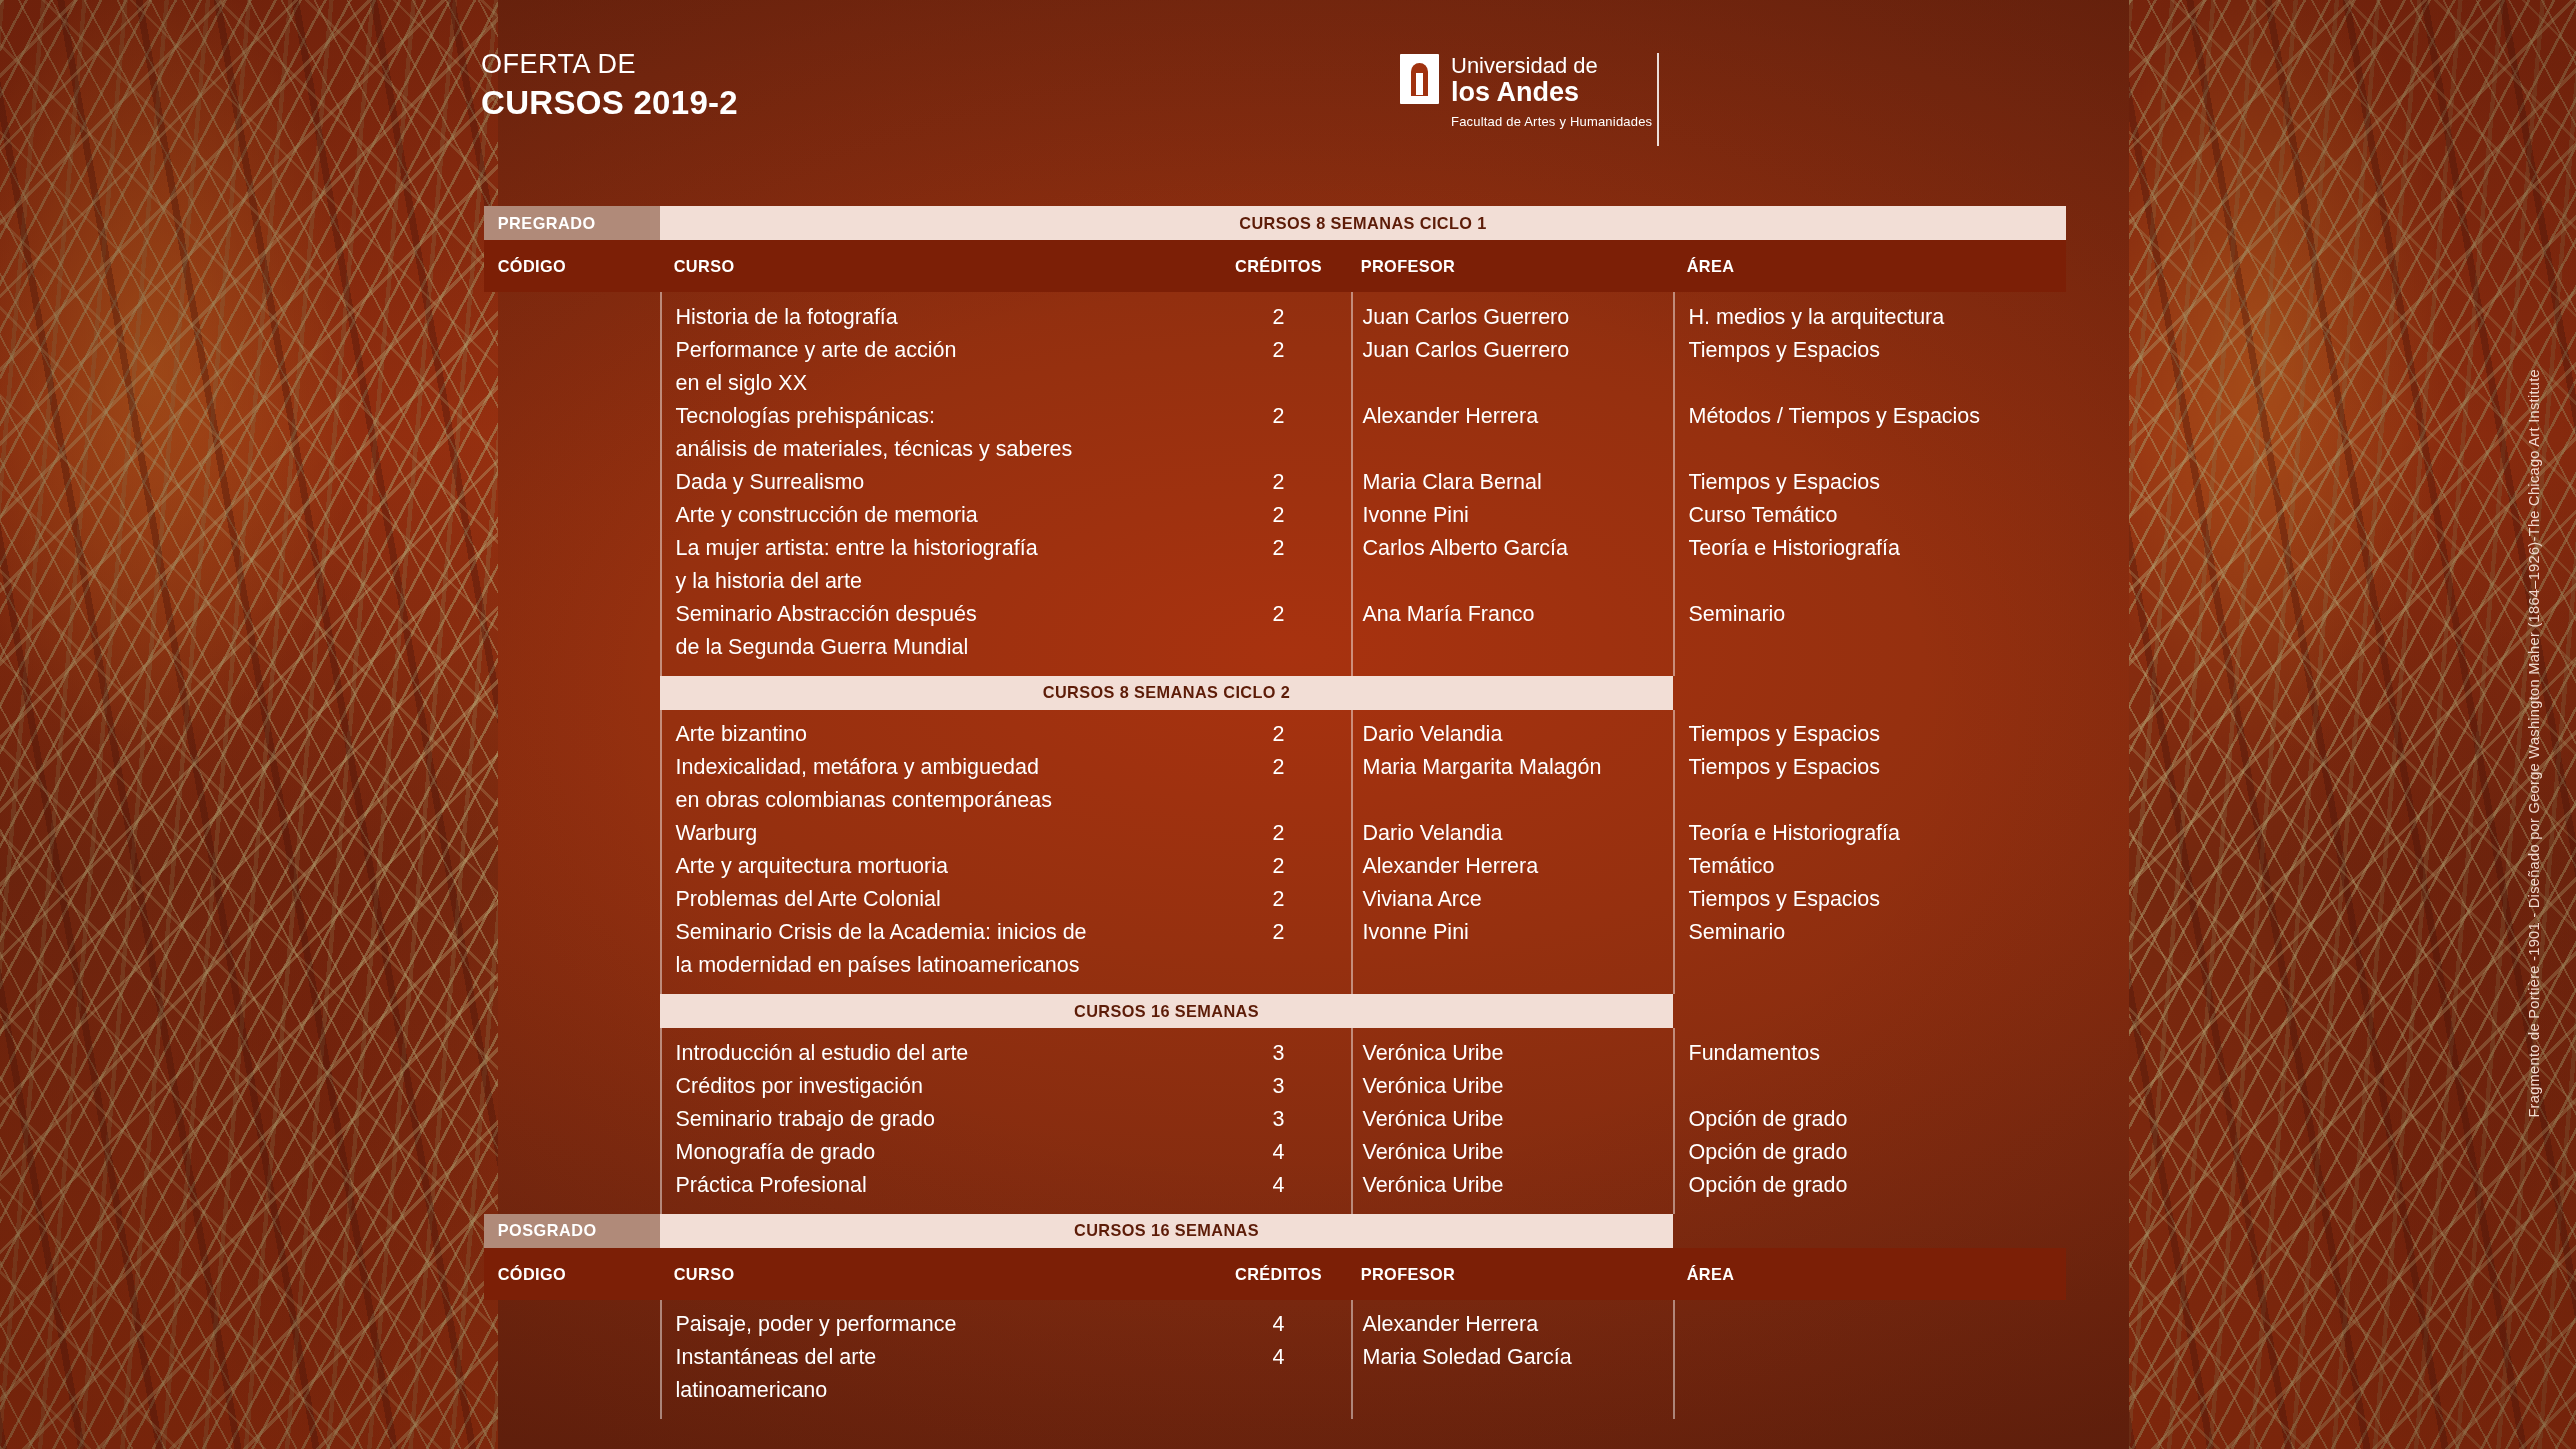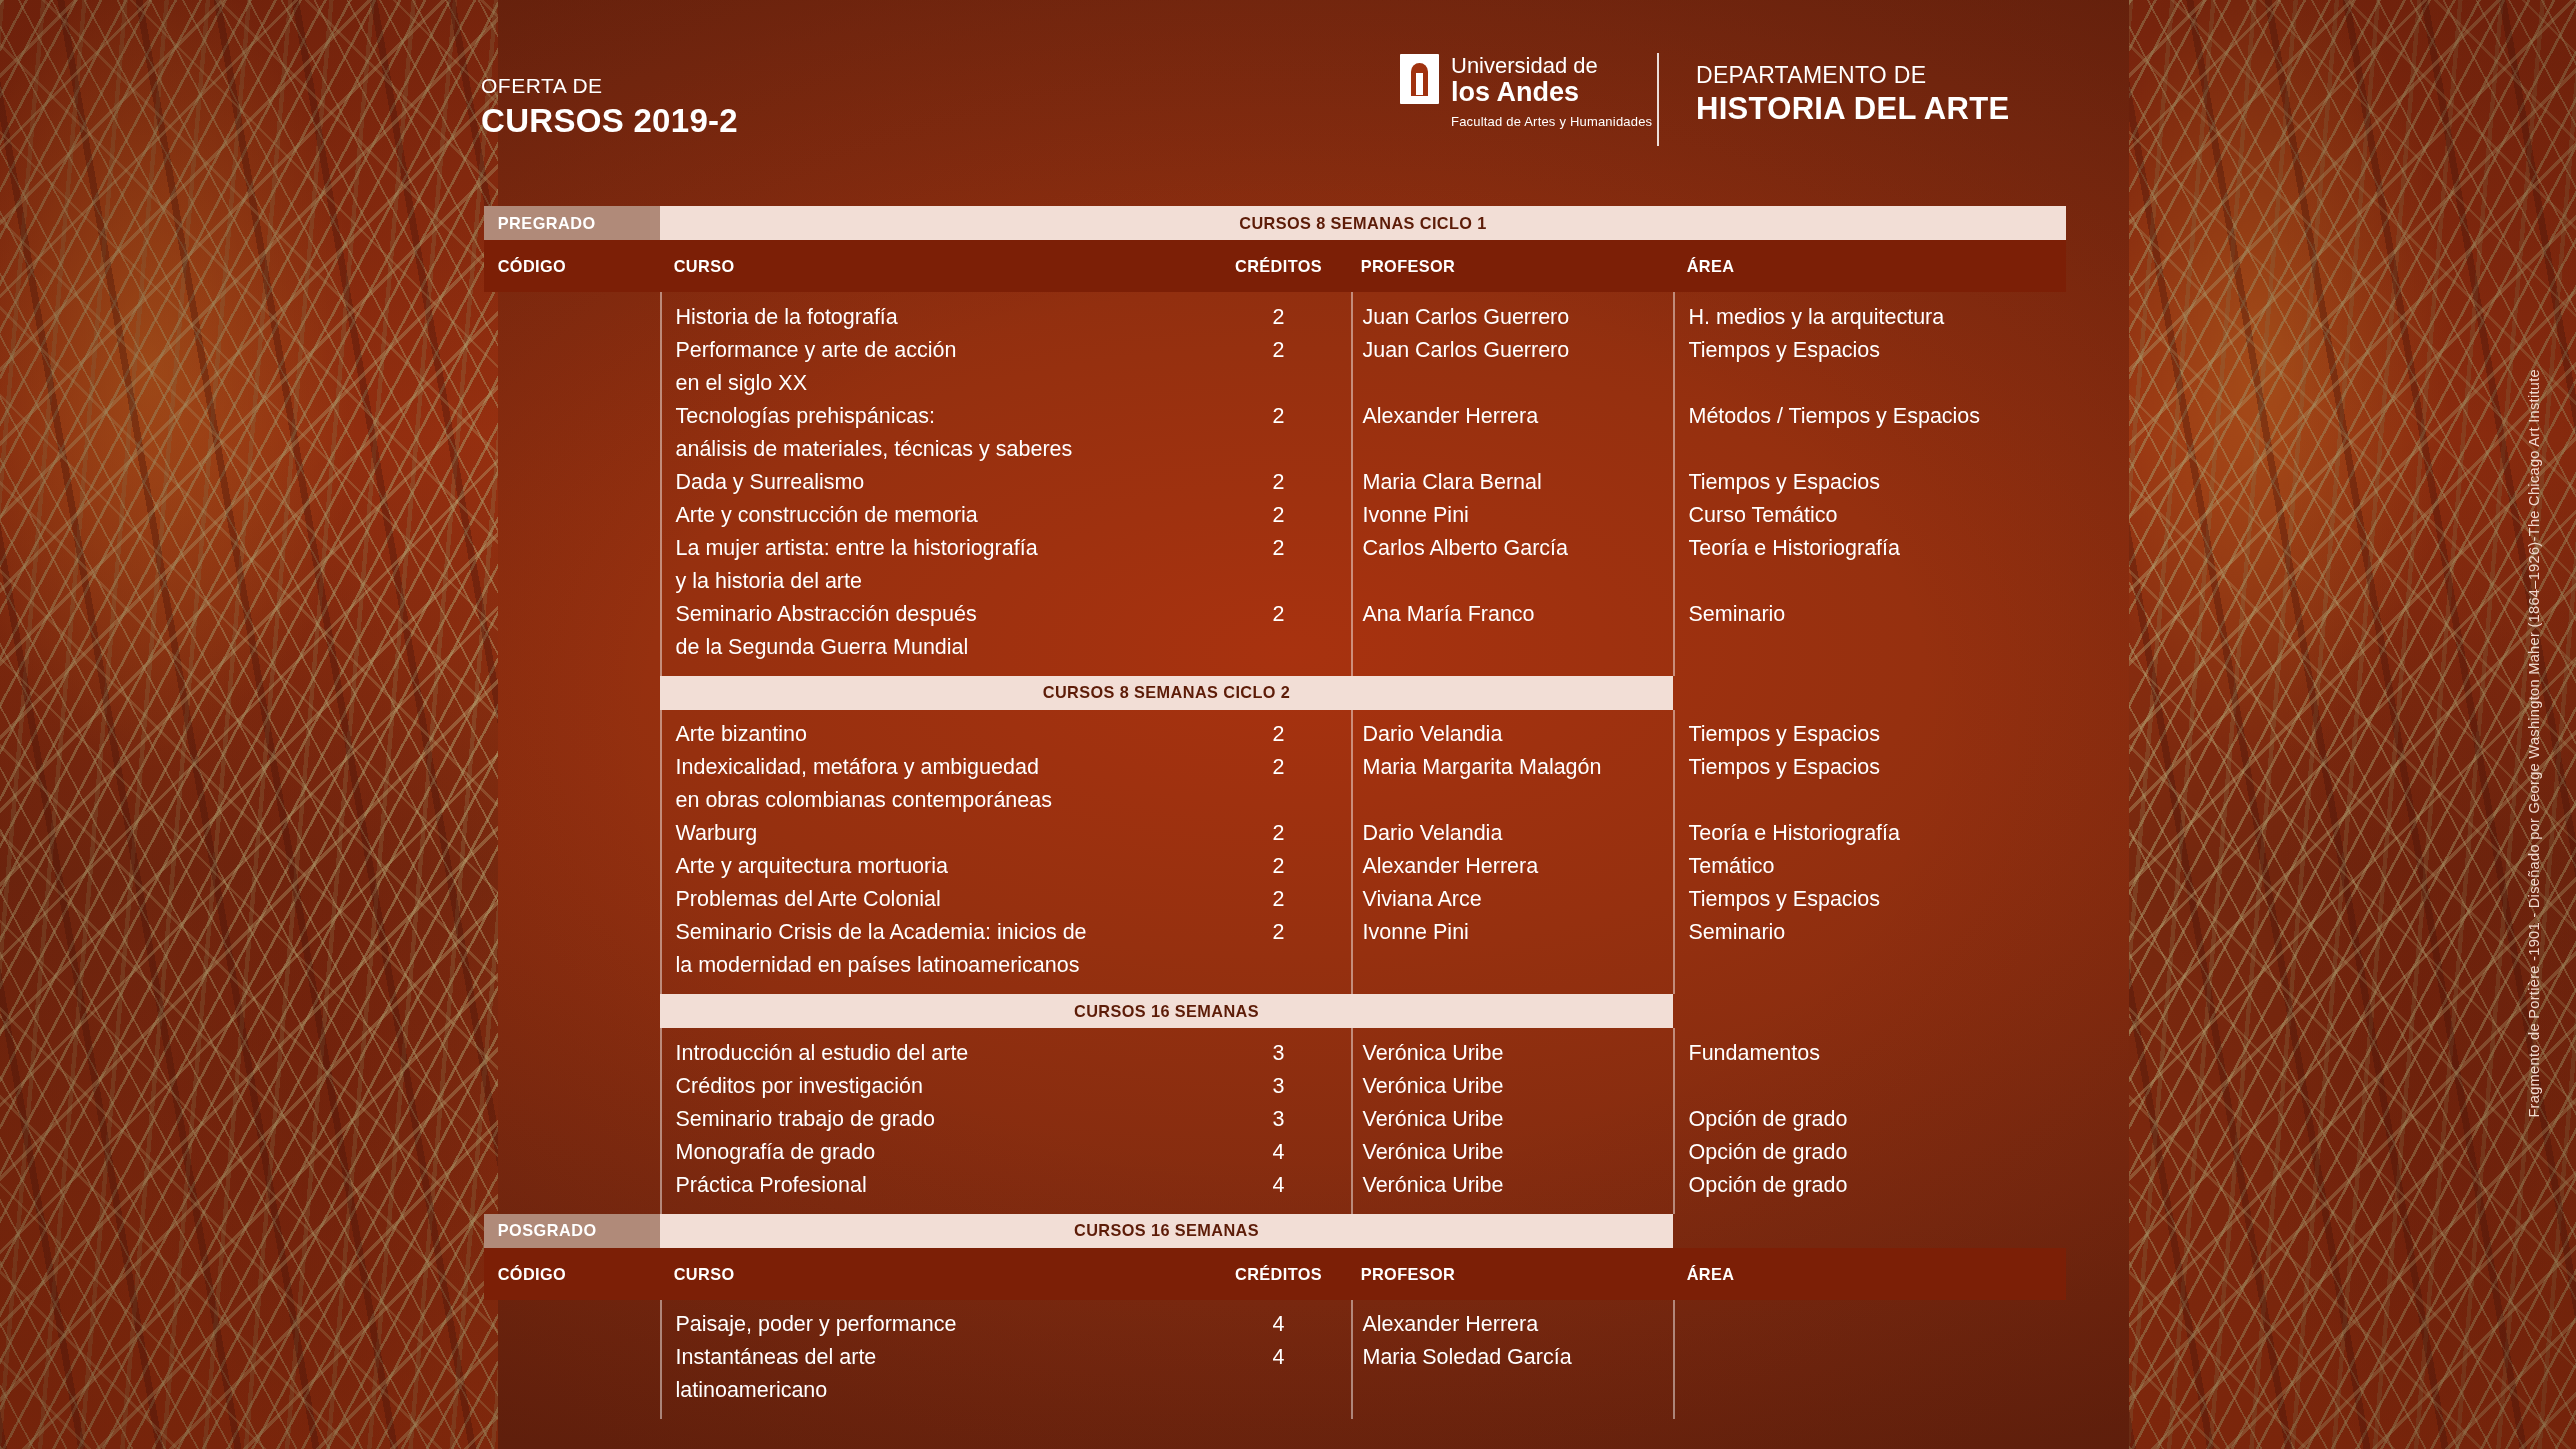--- a/index.html
+++ b/index.html
@@ -63,25 +63,24 @@
     right: 429px;
     height: 112px;
   }
   .title-block {
     position: absolute;
     left: 0;
     top: 6.9px;
     color: #ffffff;
   }
   .title-small {
-    font-size: 21px;
+    font-size: 27px;
     letter-spacing: 0.5px;
     font-weight: 400;
     line-height: 1.25;
-    margin-top: 25px;
   }
   .title-big {
     font-size: 33px;
     font-weight: 700;
     letter-spacing: 0.3px;
     line-height: 1.1;
     margin-top: 3.4px;
   }
   .uni-block {
     position: absolute;
@@ -297,24 +296,20 @@
         <div class="uni-mark"></div>
         <div>
           <div class="uni-text-1">Universidad de</div>
           <div class="uni-text-2">los Andes</div>
           <div class="uni-text-3">Facultad de Artes y Humanidades</div>
         </div>
       </div>
 
       <div class="divider-v"></div>
 
-      <div class="dept-block">
-        <div class="dept-small">DEPARTAMENTO DE</div>
-        <div class="dept-big">HISTORIA DEL ARTE</div>
-      </div>
     </div>
 
     <div class="table-area">
 
       <div class="row">
         <div class="c-label band-level">PREGRADO</div>
         <div class="band-title" style="width:1406px;">CURSOS 8 SEMANAS CICLO 1</div>
       </div>
 
       <div class="row head-row">

